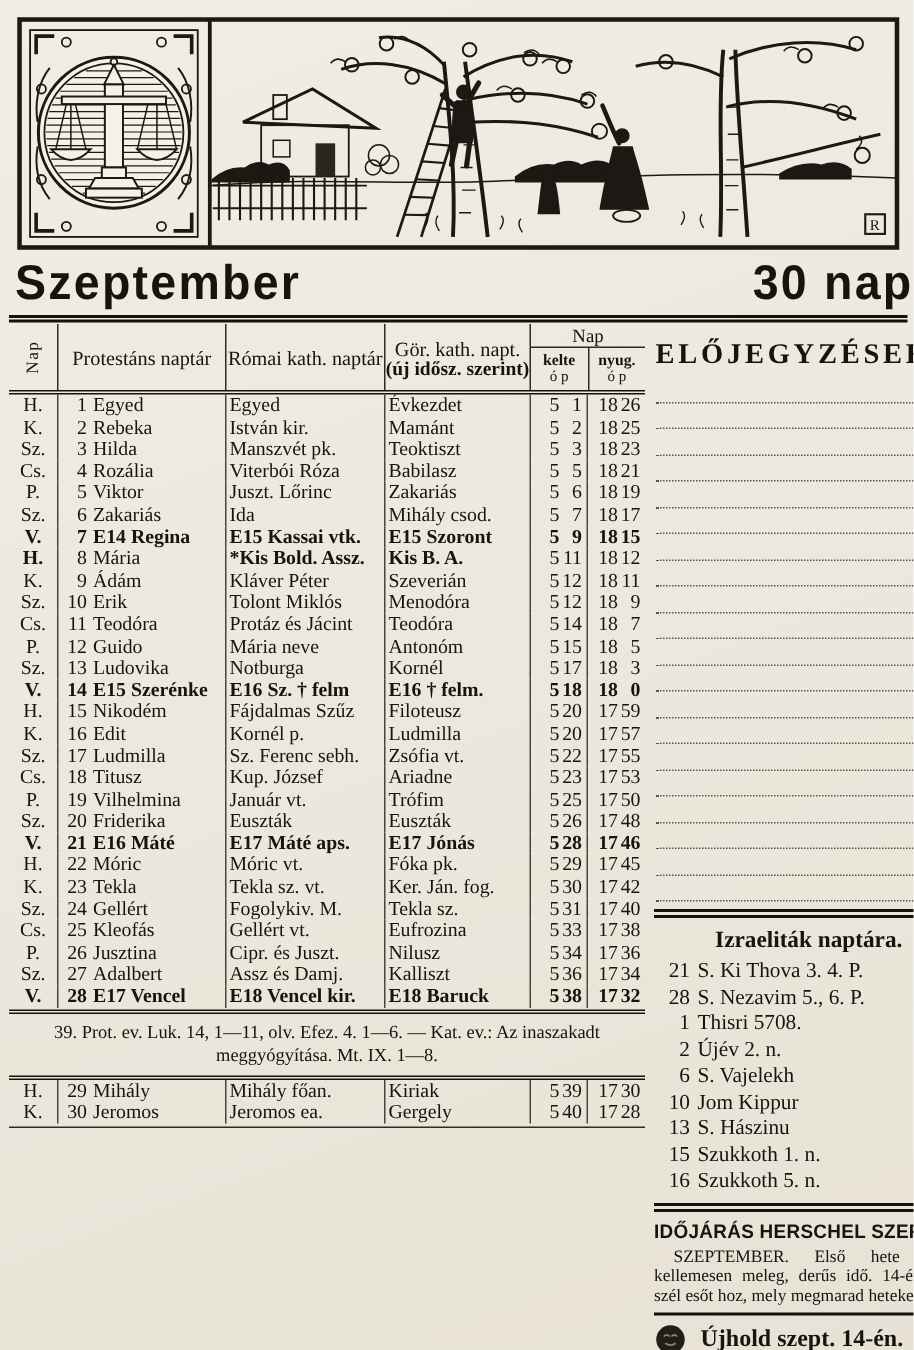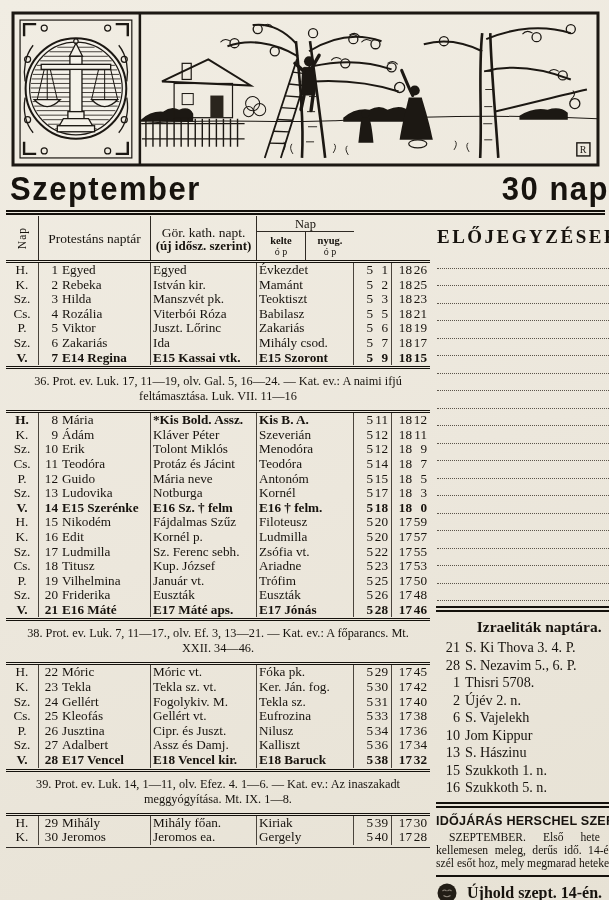--- a/index.html
+++ b/index.html
@@ -200,20 +200,21 @@
   <div class="hr2"></div>
 
   <div class="content">
 
     <div class="main">
       <div class="thead">
         <div class="th dow-h">
           <span>Nap</span>
         </div>
         <div class="th">Protestáns naptár</div>
+        <div class="th">Római kath. naptár</div>
         <div class="th gor-h">
           <div>Gör. kath. napt.</div>
           <div class="l2">(új idősz. szerint)</div>
         </div>
         <div class="th sun-h">
           <div class="sun-top">Nap</div>
           <div class="sun-bot">
             <div>
               <span>kelte</span>
               <span class="hm">ó  p</span>
@@ -338,21 +339,20 @@
             <span class="c gor">E15 Szoront</span>
             <span class="c sun">
               <i class="hh">5</i>
               <i class="mm">9</i>
             </span>
             <span class="c sun last">
               <i class="hh">18</i>
               <i class="mm">15</i>
             </span>
           </div>
-          <div class="note">36. Prot. ev. Luk. 17, 11—19, olv. Gal. 5, 16—24. — Kat. ev.: A naimi ifjú feltámasztása. Luk. VII. 11—16</div>
           <div class="row b-part">
             <span class="c dow">H.</span>
             <span class="c prot">
               <i class="d">8</i>
               <i class="nm">Mária</i>
             </span>
             <span class="c rom">*Kis Bold. Assz.</span>
             <span class="c gor">Kis B. A.</span>
             <span class="c sun">
               <i class="hh">5</i>
@@ -577,21 +577,20 @@
             <span class="c gor">E17 Jónás</span>
             <span class="c sun">
               <i class="hh">5</i>
               <i class="mm">28</i>
             </span>
             <span class="c sun last">
               <i class="hh">17</i>
               <i class="mm">46</i>
             </span>
           </div>
-          <div class="note">38. Prot. ev. Luk. 7, 11—17., olv. Ef. 3, 13—21. — Kat. ev.: A főparancs. Mt. XXII. 34—46.</div>
           <div class="row">
             <span class="c dow">H.</span>
             <span class="c prot">
               <i class="d">22</i>
               <i class="nm">Móric</i>
             </span>
             <span class="c rom">Móric vt.</span>
             <span class="c gor">Fóka pk.</span>
             <span class="c sun">
               <i class="hh">5</i>

